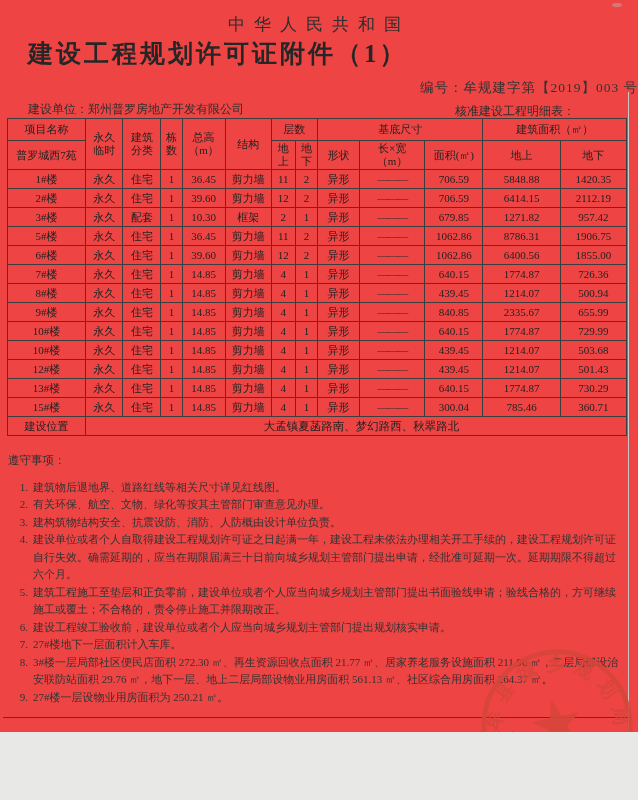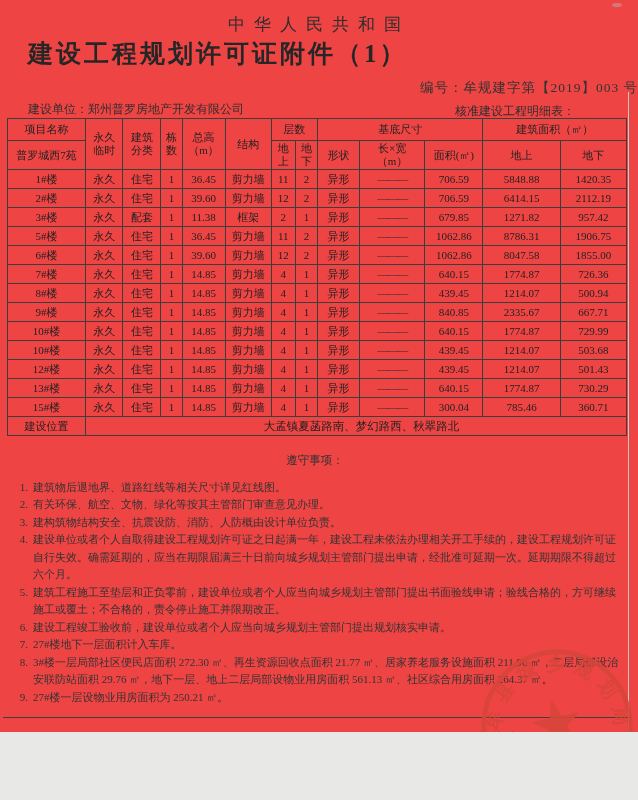--- a/index.html
+++ b/index.html
@@ -44,21 +44,21 @@
   table.permit tbody td { height:18px; }
   .pre { white-space:pre-line; line-height:1.15; }
   .dash-cell span { letter-spacing:-1px; color:#2d2d2d; }
   .loc-row td { height:26px; }
   .loc-label { }
   .loc-value { text-align:center; padding-left:12px !important; font-size:11.5px; }
 
   
   .notes { position:absolute; top:452px; left:8px; width:614px;
     font-size:11px; line-height:17.5px; color:#333; }
-  .notes-title { margin-bottom:9px; font-size:11.5px;text-align:center; }
+  .notes-title { margin-bottom:9px; font-size:11.5px; }
   .note-item { display:flex; }
   .note-num { width:20px; flex:0 0 20px; text-align:right; padding-right:5px; }
   .note-text { flex:1; }
 
   
   .rule { position:absolute; left:3px; width:628px; height:0; border-top:1px solid #3d3d3d; }
   .rule-1 { top:717px; }
   .rule-2 { top:761px; }
   .footer-bar { position:absolute; top:728px; left:0; width:638px; height:26px;
     font-size:12.5px; color:#2e2e2e; z-index:5; }
@@ -165,21 +165,21 @@
           <td class="dash-cell"><span>———</span></td>
           <td>706.59</td>
           <td>6414.15</td>
           <td>2112.19</td>
         </tr>
         <tr>
           <td>3#楼</td>
           <td>永久</td>
           <td>配套</td>
           <td>1</td>
-          <td>11.38</td>
+          <td>10.30</td>
           <td>框架</td>
           <td>2</td>
           <td>1</td>
           <td>异形</td>
           <td class="dash-cell"><span>———</span></td>
           <td>679.85</td>
           <td>1271.82</td>
           <td>957.42</td>
         </tr>
         <tr>
@@ -202,21 +202,21 @@
           <td>永久</td>
           <td>住宅</td>
           <td>1</td>
           <td>39.60</td>
           <td>剪力墙</td>
           <td>12</td>
           <td>2</td>
           <td>异形</td>
           <td class="dash-cell"><span>———</span></td>
           <td>1062.86</td>
-          <td>8047.58</td>
+          <td>6400.56</td>
           <td>1855.00</td>
         </tr>
         <tr>
           <td>7#楼</td>
           <td>永久</td>
           <td>住宅</td>
           <td>1</td>
           <td>14.85</td>
           <td>剪力墙</td>
           <td>4</td>
@@ -248,21 +248,21 @@
           <td>住宅</td>
           <td>1</td>
           <td>14.85</td>
           <td>剪力墙</td>
           <td>4</td>
           <td>1</td>
           <td>异形</td>
           <td class="dash-cell"><span>———</span></td>
           <td>840.85</td>
           <td>2335.67</td>
-          <td>667.71</td>
+          <td>655.99</td>
         </tr>
         <tr>
           <td>10#楼</td>
           <td>永久</td>
           <td>住宅</td>
           <td>1</td>
           <td>14.85</td>
           <td>剪力墙</td>
           <td>4</td>
           <td>1</td>

